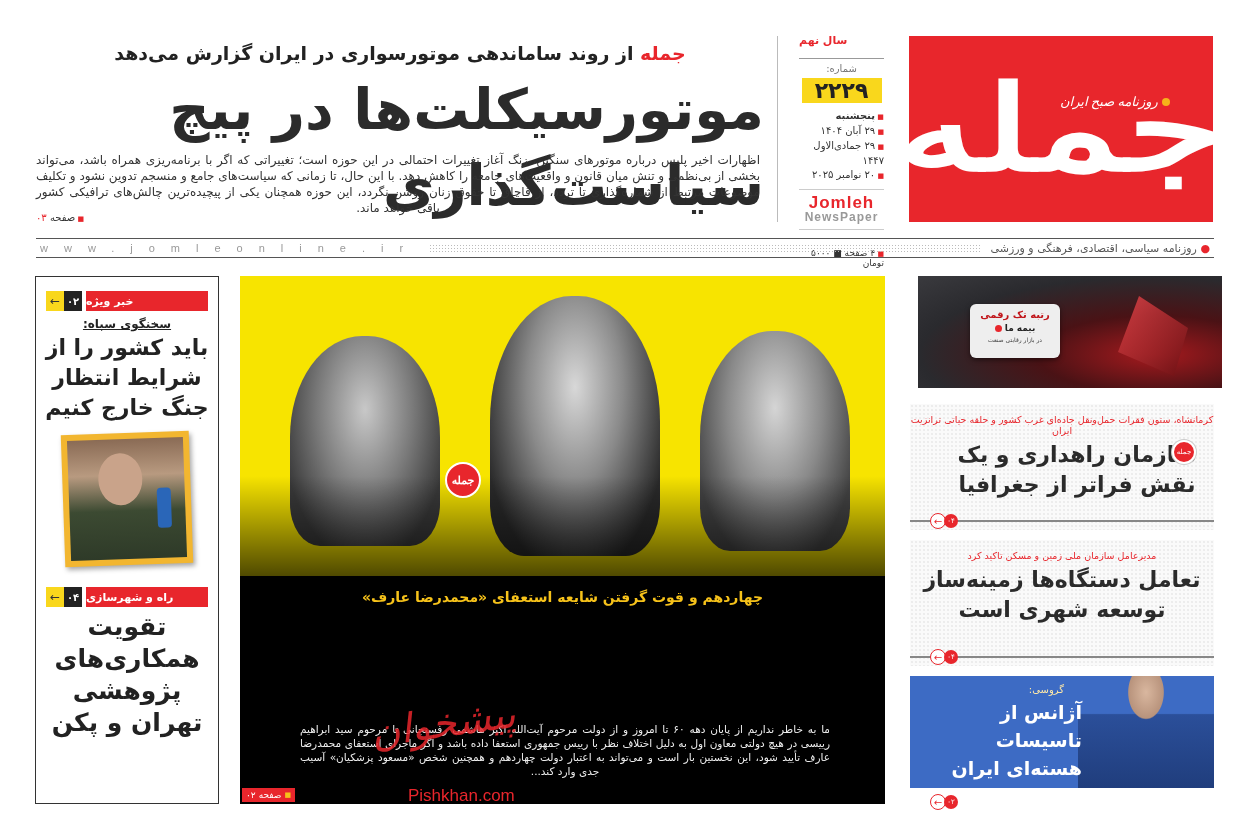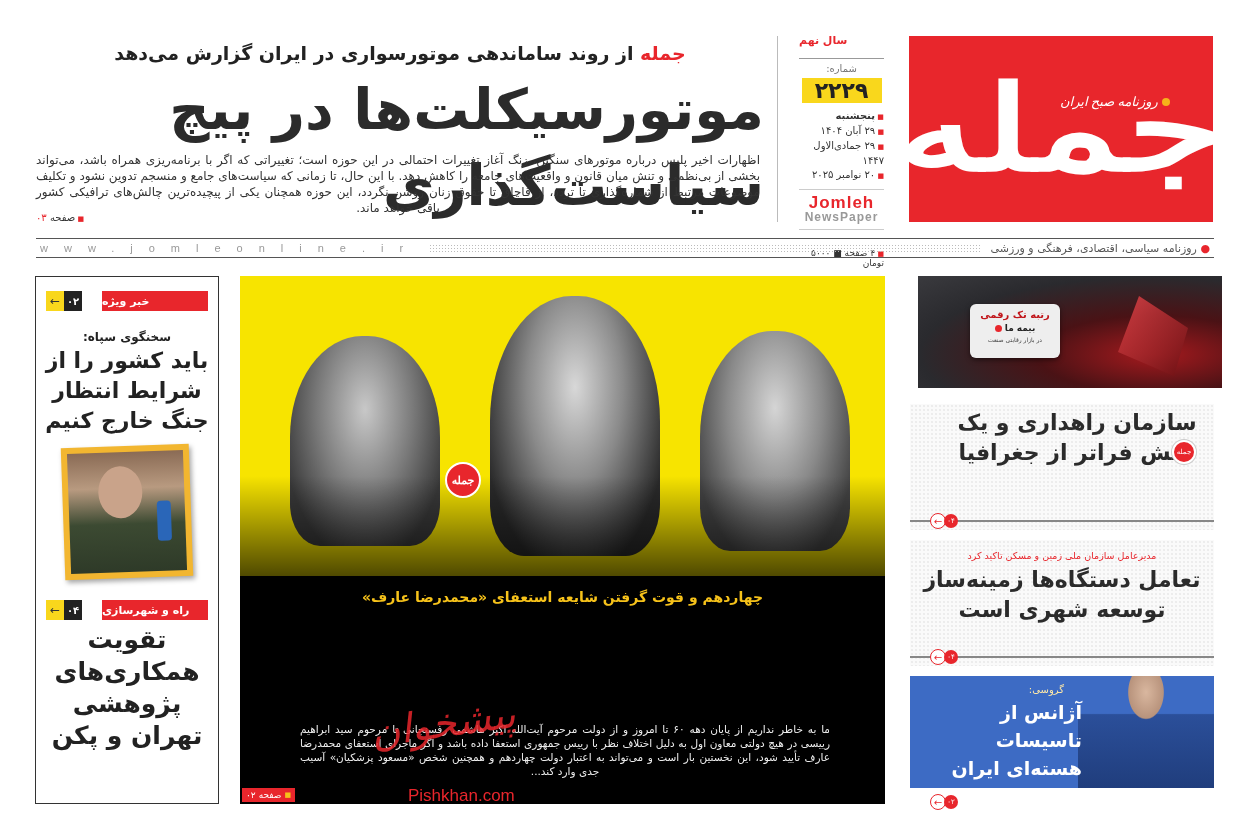--- a/index.html
+++ b/index.html
@@ -71,22 +71,22 @@
   .strip-right .dot { color: #e8262c; }
 
   
   .left-col {
     position: absolute; left: 35px; top: 276px; width: 184px; height: 528px;
     border: 1px solid #333; background: #fff;
   }
   .sect-bar { display: flex; height: 20px; margin: 14px 10px 0 10px; direction: ltr; }
   .sect-arrow { width: 18px; background: #f9d71c; display: flex; align-items: center; justify-content: center; font-size: 12px; color: #333; }
   .sect-num { width: 18px; background: #222; color: #fff; font-size: 10px; display: flex; align-items: center; justify-content: center; font-weight: bold; }
-  .sect-label { flex: 1; background: #e8262c; color: #fff; font-size: 11px; font-weight: bold; display: flex; align-items: center; justify-content: flex-end; padding-right: 6px; direction: rtl; margin-left: 20px; }
-  .left-kicker { text-align: center; font-size: 12px; font-weight: bold; margin-top: 19px; color: #222; }
+  .sect-label { flex: 1; background: #e8262c; color: #fff; font-size: 11px; font-weight: bold; display: flex; align-items: center; justify-content: flex-end; padding-right: 6px; direction: rtl; margin-left: 4px; }
+  .left-kicker { text-align: center; font-size: 12px; font-weight: bold; margin-top: 6px; color: #222; text-decoration: underline; }
   .left-head { text-align: center; font-size: 22px; font-weight: bold; line-height: 30px; color: #222; margin-top: 2px; letter-spacing: -1px; }
   .left-photo {
     margin: 10px auto 0 auto; width: 128px; height: 132px; background: #f2b630;
     transform: rotate(-2deg); padding: 6px; box-shadow: 2px 3px 5px rgba(0,0,0,0.35);
   }
   .left-photo-inner {
     width: 100%; height: 100%;
     background: linear-gradient(180deg, #8a6b55 0%, #b89a80 30%, #3c4a32 60%, #2e3a28 100%);
     position: relative; overflow: hidden;
   }
@@ -280,20 +280,21 @@
 <div class="ad">
   <div class="ad-shard"></div>
   <div class="ad-card">
     <div class="t1">رتبه تک رقمی</div>
     <div class="t2"><span>بیمه ما</span> <span class="dot"></span></div>
     <div class="t3">در بازار رقابتی صنعت</div>
   </div>
 </div>
 
 <div class="news-box n1">
+  <div class="news-kicker">کرمانشاه، ستون فقرات حمل‌ونقل جاده‌ای غرب کشور و حلقه حیاتی ترانزیت ایران</div>
   <div class="mini-logo">جمله</div>
   <div class="news-head withlogo">سازمان راهداری و یک نقش فراتر از جغرافیا</div>
   <div class="news-foot">
     <div class="rule"></div>
     <div class="pg-pill">
       <span class="arrow">←</span>
       <span class="num">۰۴</span>
     </div>
   </div>
 </div>

